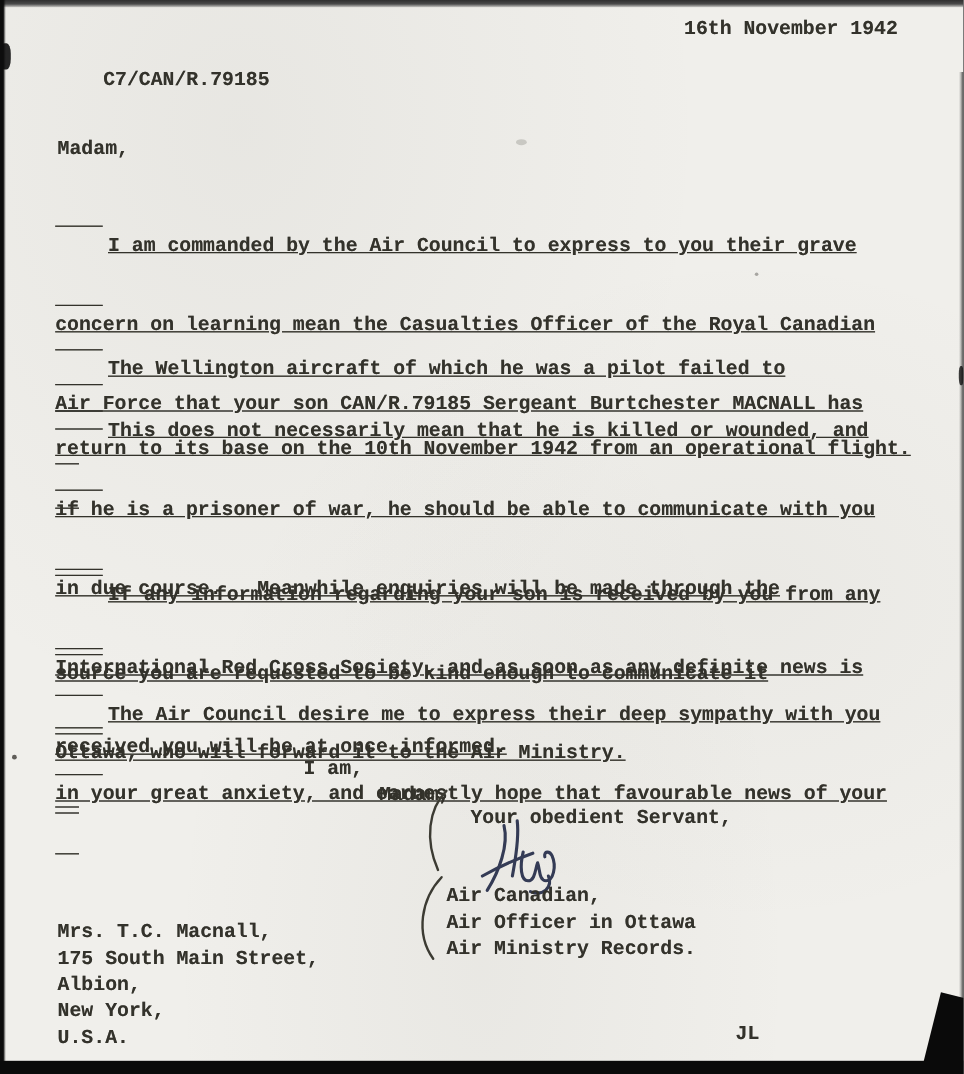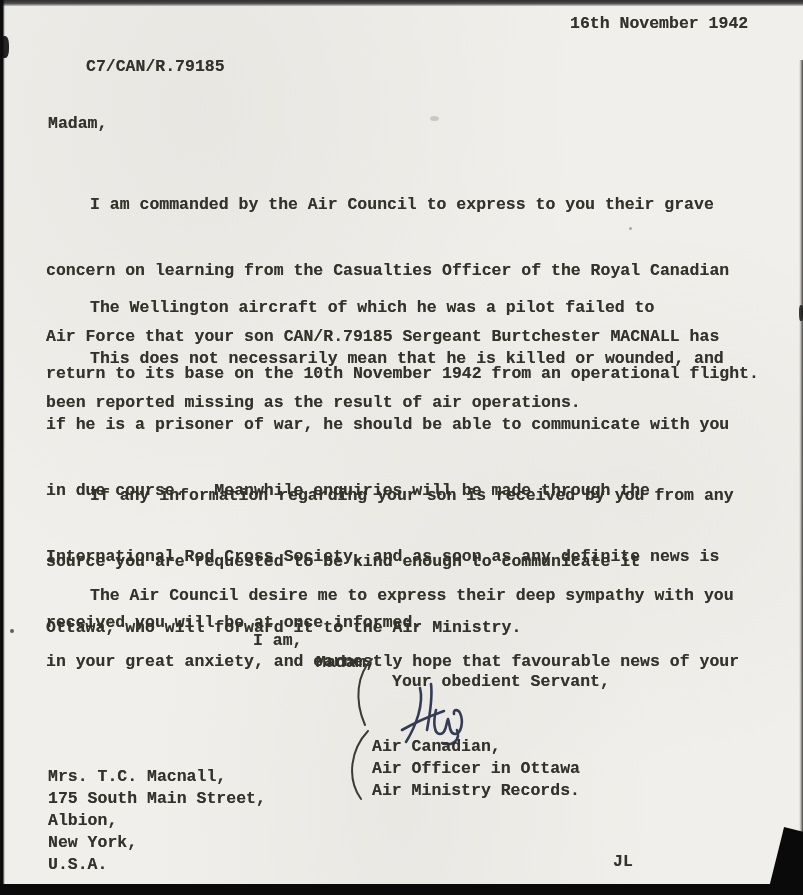--- a/index.html
+++ b/index.html
@@ -7,21 +7,21 @@
     position:relative; width:803px; height:895px; overflow:hidden;
     background:
       radial-gradient(ellipse at 25% 12%, rgba(120,118,108,0.07), transparent 45%),
       radial-gradient(ellipse at 78% 55%, rgba(120,118,108,0.05), transparent 40%),
       radial-gradient(ellipse at 50% 90%, rgba(120,118,108,0.06), transparent 45%),
       #f0efeb;
     font-family:"Liberation Mono","DejaVu Sans Mono",monospace;
     font-weight:bold; font-size:16.5px; line-height:22px; color:#33322b;
   }
   .abs{position:absolute; white-space:pre;}
-  .para{position:absolute; left:46px; white-space:pre;}
+  .para{position:absolute; left:46px; white-space:pre;text-decoration:underline;}
   .ln{display:block;}
   .indent{text-indent:44px;}
   .tt{text-shadow:0 0 0.5px rgba(45,44,38,0.55);}
   
   .edge-top{position:absolute;top:0;left:0;right:0;height:6px;
     background:linear-gradient(180deg,#2f2f2f 0%,#4a4a4a 55%,rgba(90,90,90,0.25) 100%);}
   .edge-left{position:absolute;top:0;bottom:0;left:0;width:5px;
     background:linear-gradient(90deg,#0d0d0d 55%,rgba(13,13,13,0.25) 85%,rgba(13,13,13,0) 100%);}
   .edge-right{position:absolute;top:60px;bottom:0;right:0;width:4px;
     background:linear-gradient(270deg,rgba(12,12,12,0.75),rgba(12,12,12,0.15) 70%,rgba(12,12,12,0) 100%);}
@@ -38,23 +38,22 @@
 <body>
 
 <div class="scan tt">
 
   <div class="abs" style="left:570px;top:13px">16th November 1942</div>
   <div class="abs" style="left:86px;top:56px">C7/CAN/R.79185</div>
   <div class="abs" style="left:48px;top:113px">Madam,</div>
 
   <div class="para" style="top:150px">
     <span class="ln indent">I am commanded by the Air Council to express to you their grave</span>
-    <span class="ln">concern on learning from the Casualties Officer of the Royal Canadian</span>
+    <span class="ln">concern on learning mean the Casualties Officer of the Royal Canadian</span>
     <span class="ln">Air Force that your son CAN/R.79185 Sergeant Burtchester MACNALL has</span>
-    <span class="ln">been reported missing as the result of air operations.</span>
   </div>
 
   <div class="para" style="top:253px">
     <span class="ln indent">The Wellington aircraft of which he was a pilot failed to</span>
     <span class="ln">return to its base on the 10th November 1942 from an operational flight.</span>
   </div>
 
   <div class="para" style="top:304px">
     <span class="ln indent">This does not necessarily mean that he is killed or wounded, and</span>
     <span class="ln">if he is a prisoner of war, he should be able to communicate with you</span>

